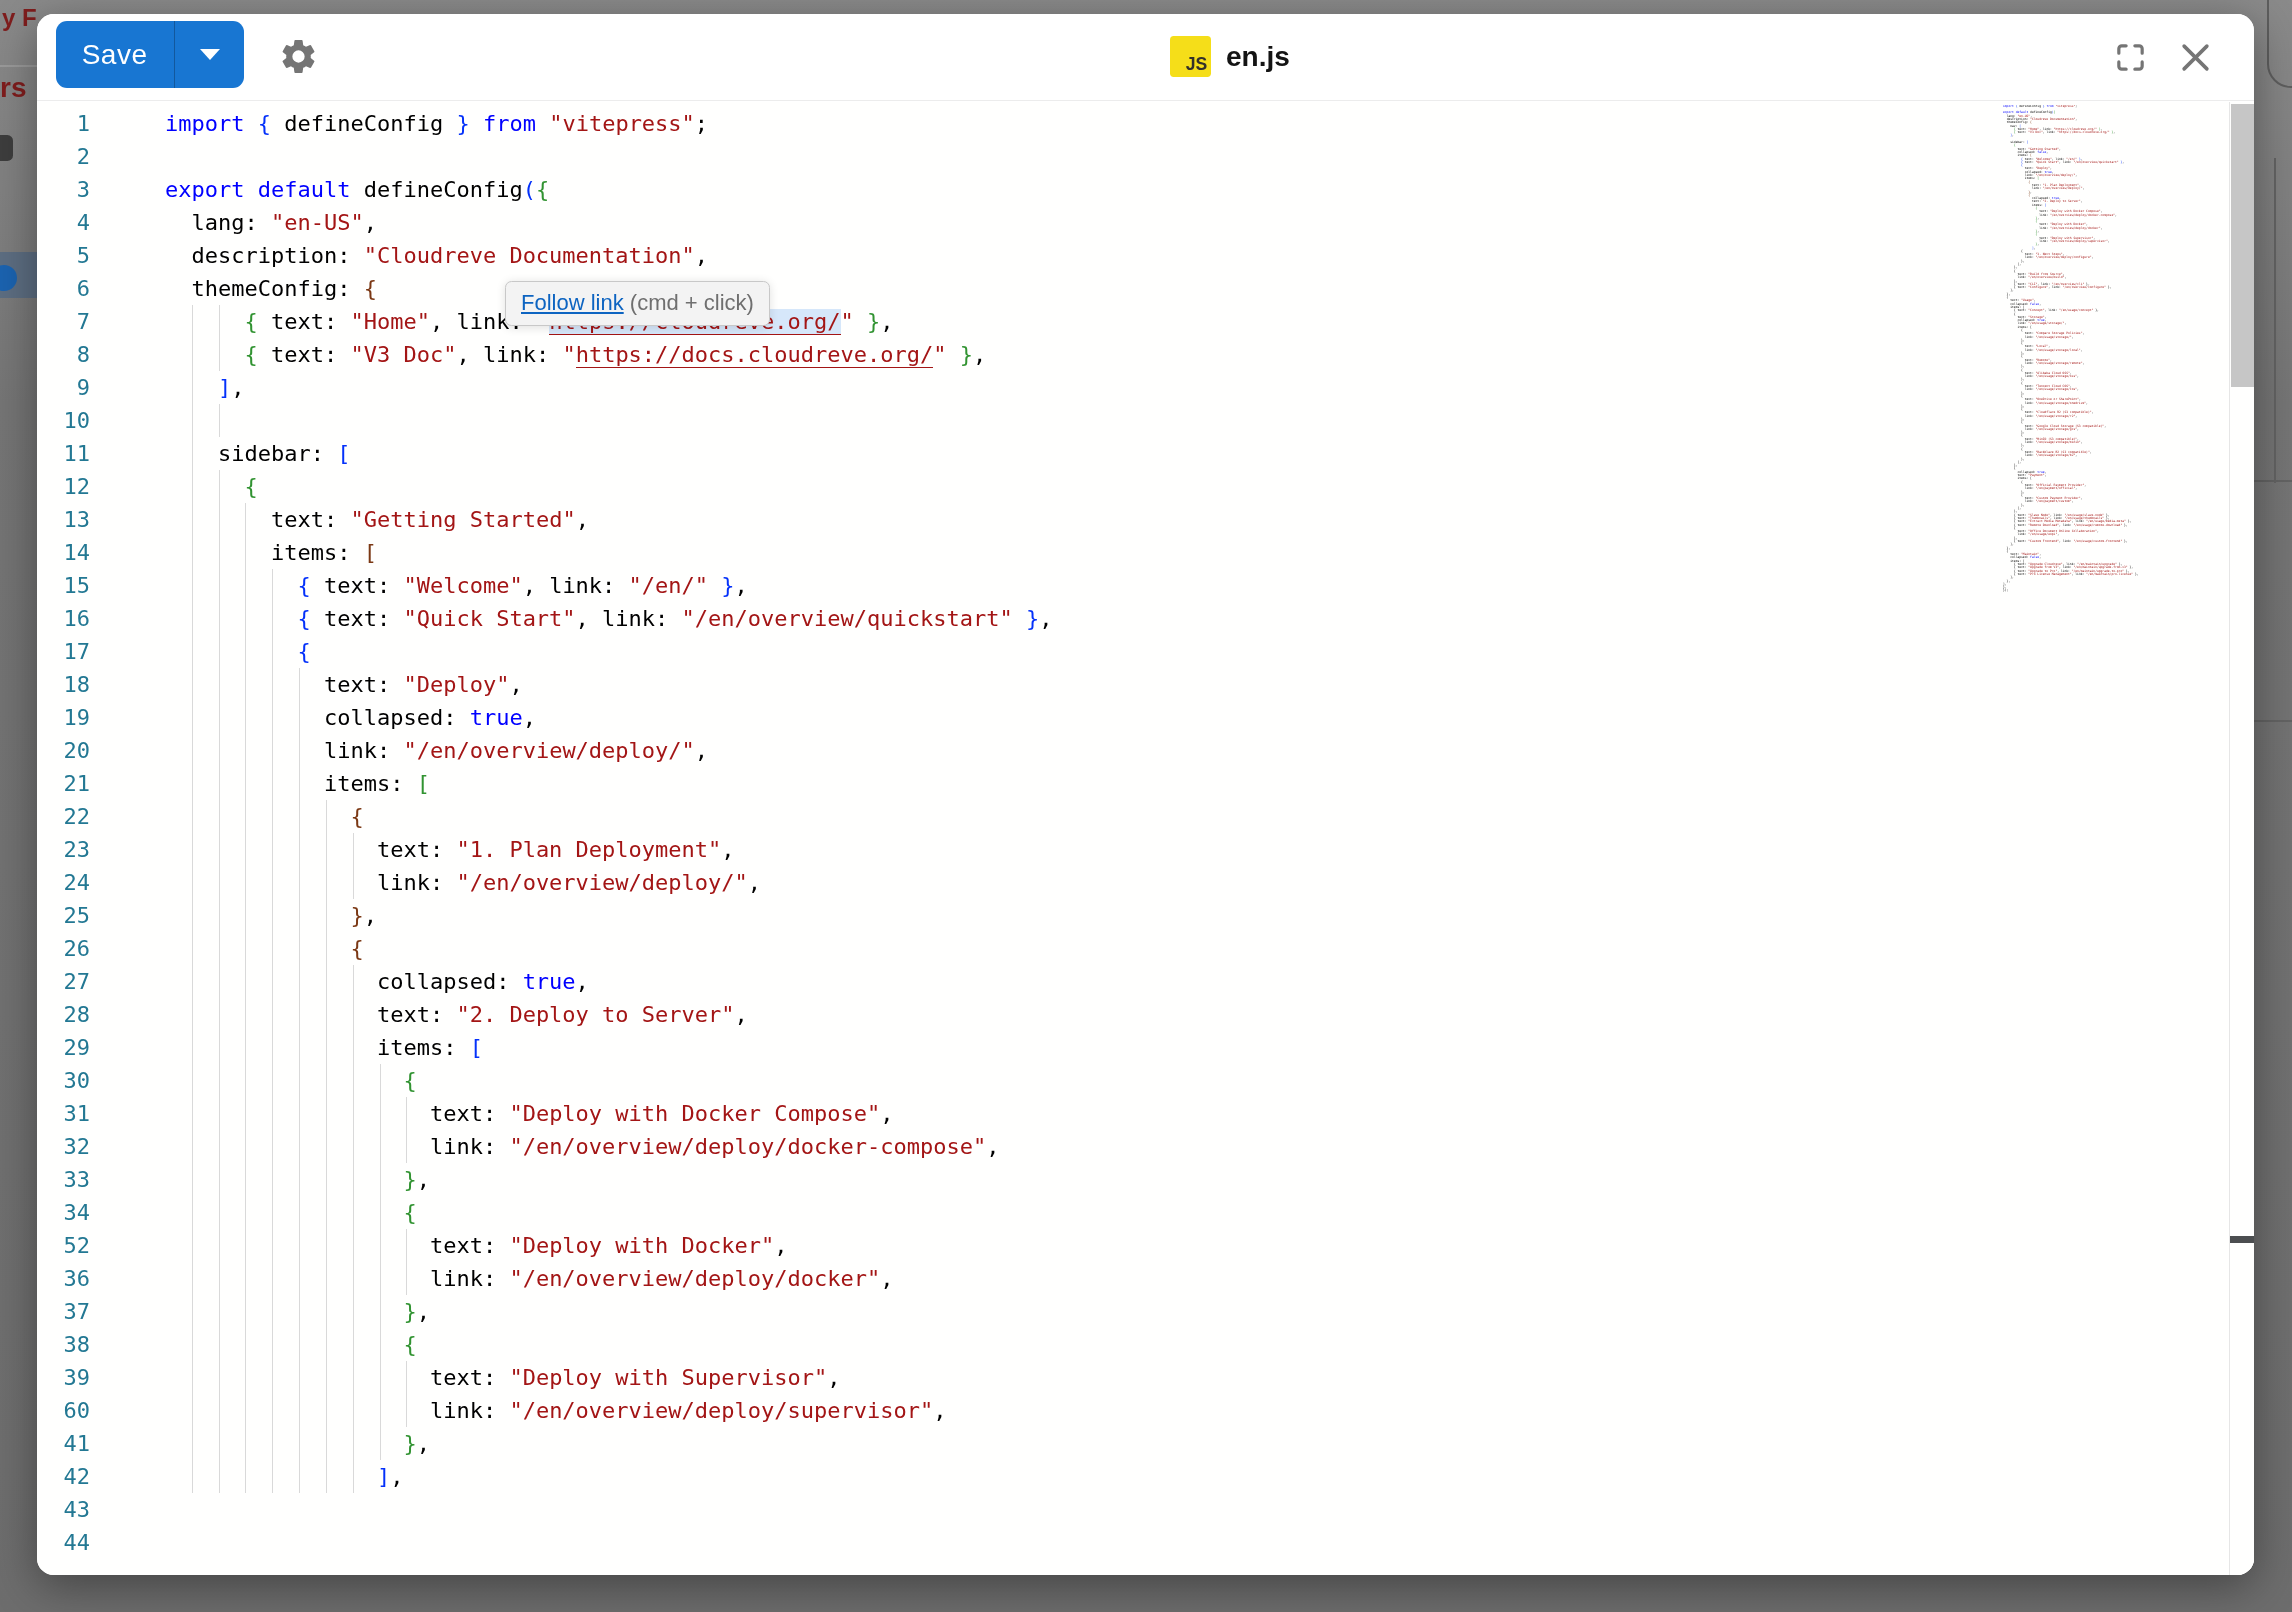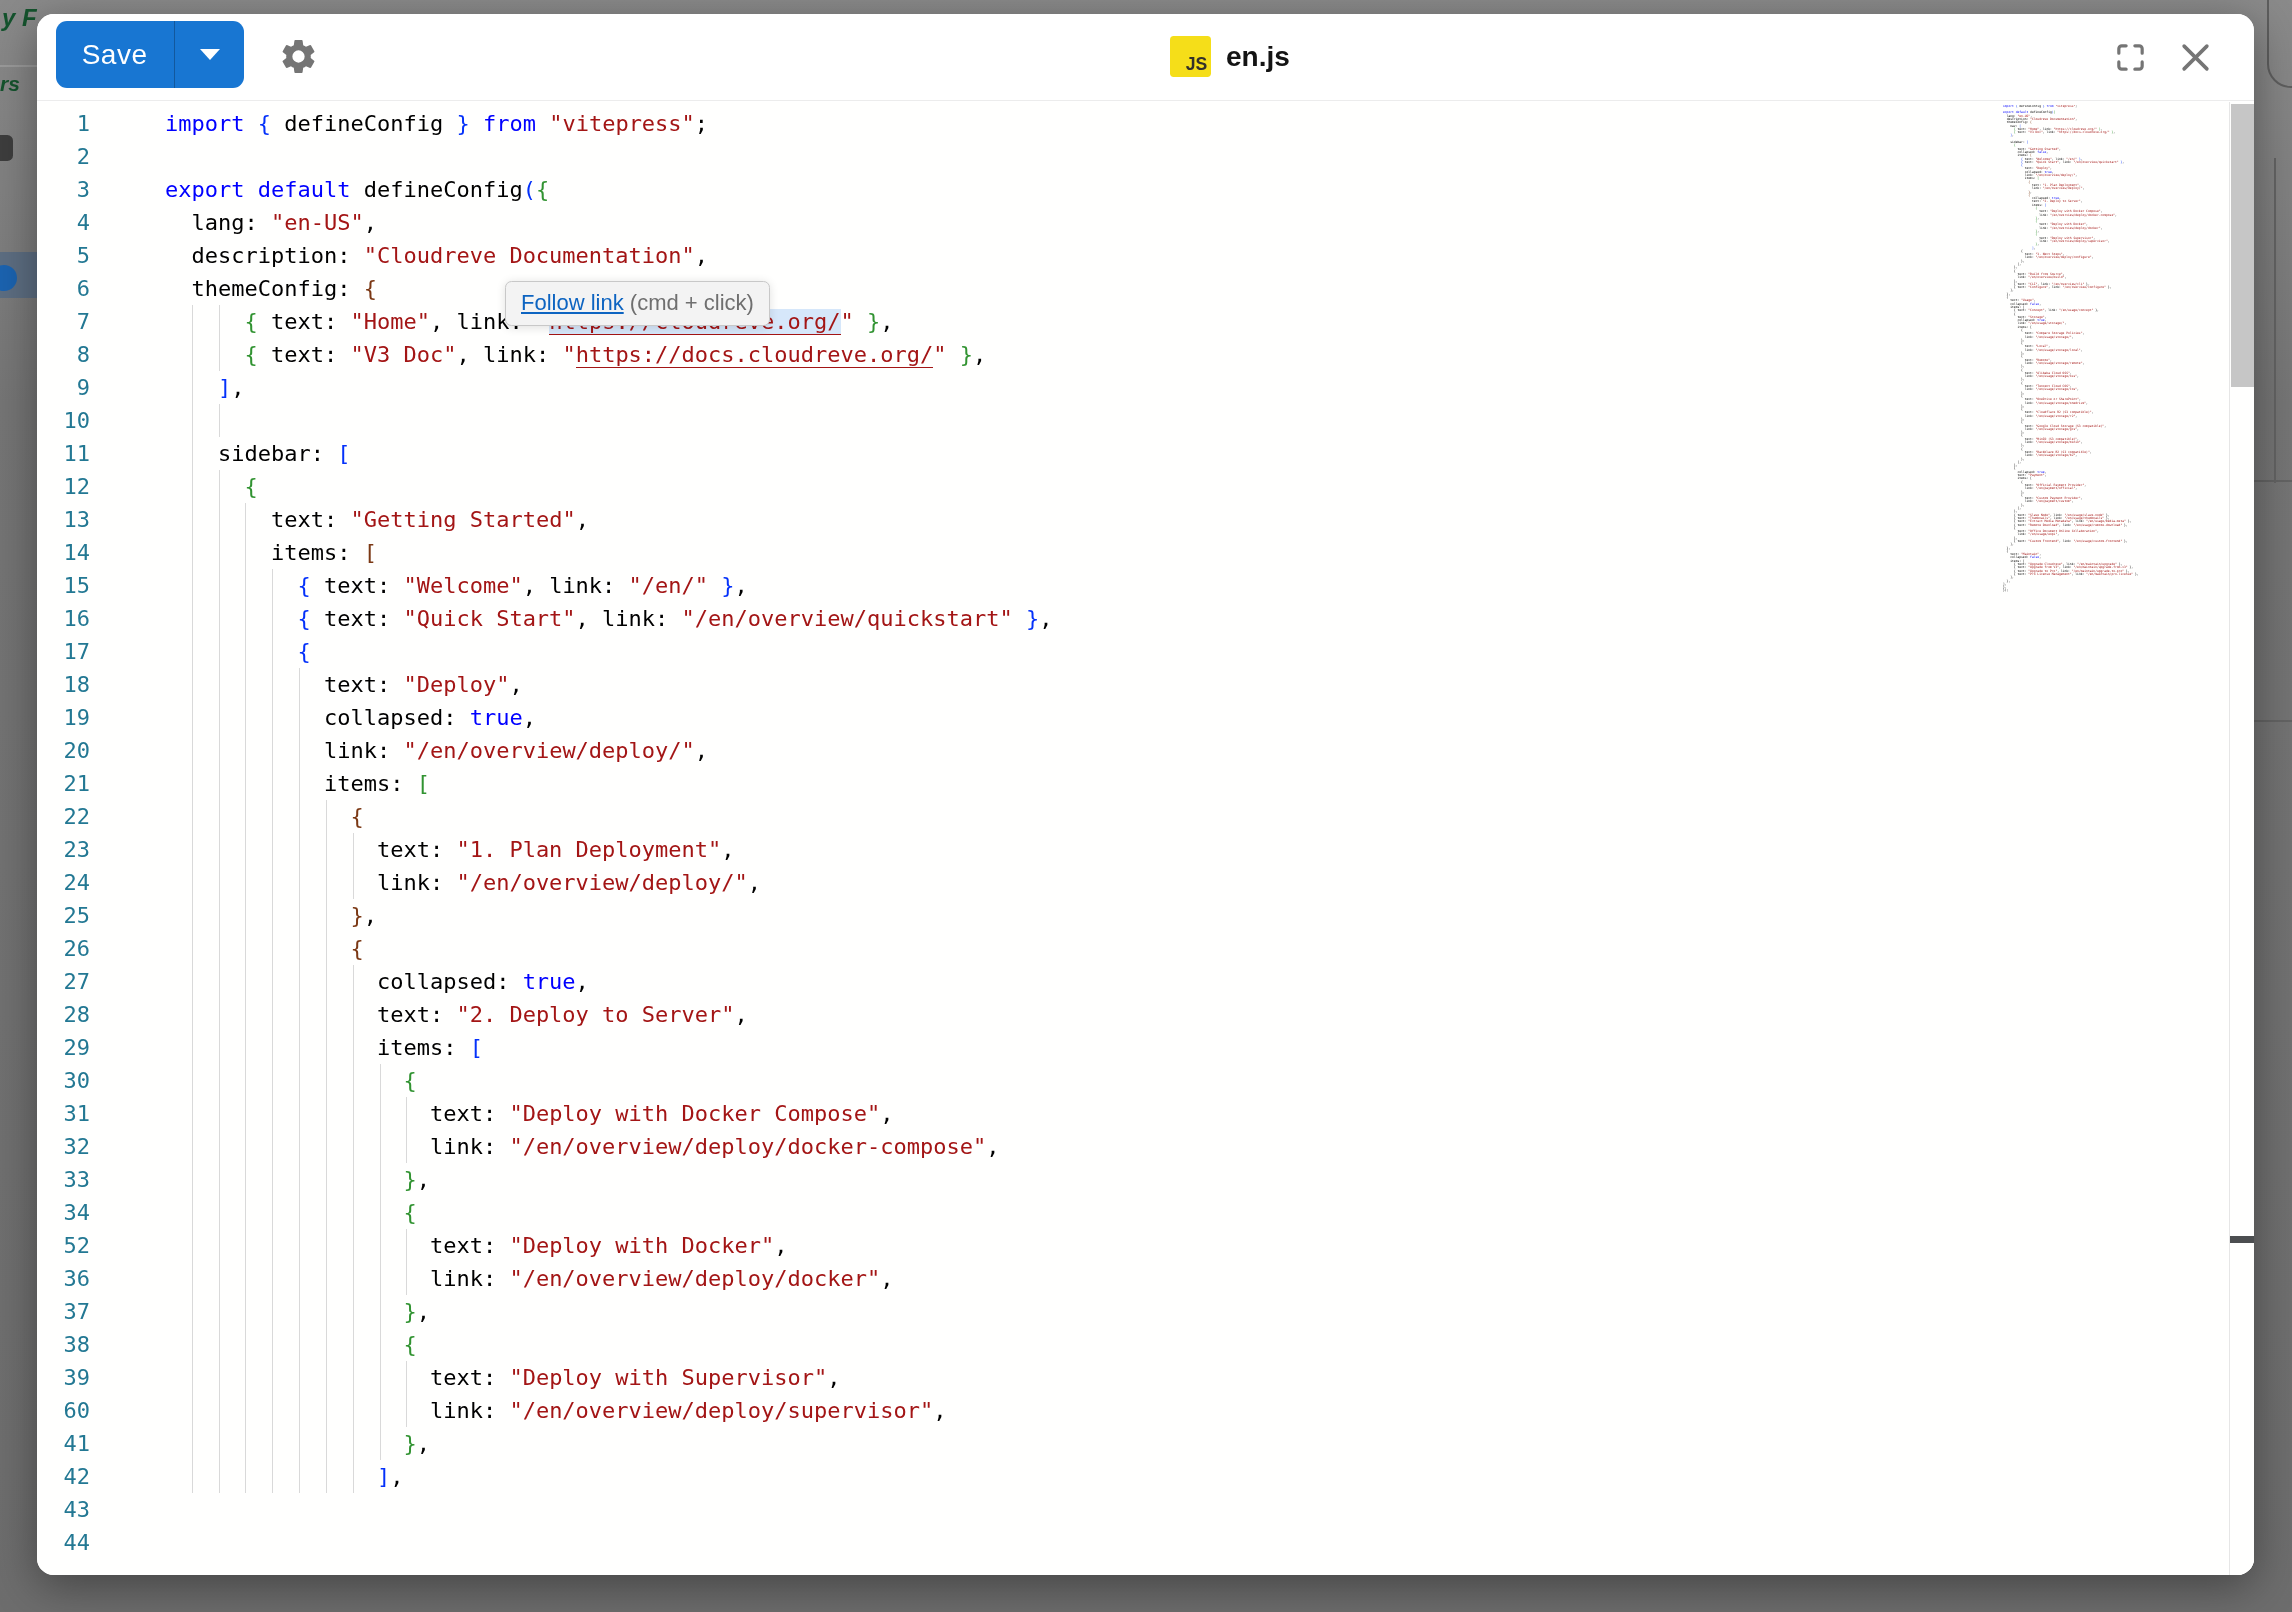--- a/index.html
+++ b/index.html
@@ -3,21 +3,21 @@
 <meta charset="utf-8">
 <style>
   html,body{margin:0;padding:0;}
   body{
     width:2293px;height:1612px;position:relative;overflow:hidden;
     font-family:"Liberation Sans", sans-serif;
     background:linear-gradient(180deg,#8a8a8a 0%,#757575 25%,#6d6d6d 100%);
   }
   
   .bd{position:absolute;z-index:1;}
-  .bd-text{color:#14532d;font-weight:700;white-space:nowrap;font-style:italic;}
+  .bd-text{color:#7f1d1d;font-weight:700;white-space:nowrap;}
   .bd-line{background:#9a9a9a;}
   .bd-card{border:2.8px solid #5e5e5e;border-radius:24px;position:absolute;}
   .bd-hline{position:absolute;height:1.9px;background:#636363;}
   .bd-vline{position:absolute;width:1.9px;background:#636363;}
   .bd-row{position:absolute;background:#5d6e82;}
   .bd-dot{position:absolute;border-radius:50%;background:#1b63b0;}
   .bd-badge{position:absolute;background:#3d3d3d;border-radius:5.6px;}
 
   
   .modal{
@@ -73,21 +73,21 @@
   .sb-thumb{position:absolute;left:0.9px;top:1.9px;width:24px;height:283px;background:#c6c6c6;}
   .sb-mark{position:absolute;left:0;top:1134px;width:25px;height:6.5px;background:#4c4e50;}
 
   svg{display:block;}
 </style>
 </head>
 <body>
 
 <div class="bd bd-text" style="left:1.9px;top:3.7px;font-size:24px;">y F</div>
 <div class="bd bd-line" style="left:0;top:65px;width:37px;height:1.9px;"></div>
-<div class="bd bd-text" style="left:0;top:72px;font-size:21px;">rs</div>
+<div class="bd bd-text" style="left:0;top:72px;font-size:28px;">rs</div>
 <div class="bd-badge" style="left:-13px;top:135px;width:26px;height:26px;z-index:1;"></div>
 <div class="bd-row" style="left:0;top:252px;width:37px;height:46px;z-index:1;"></div>
 <div class="bd-dot" style="left:-9.3px;top:265px;width:26px;height:26px;z-index:1;"></div>
 <div class="bd-card" style="left:2267px;top:-33px;width:130px;height:117px;z-index:1;"></div>
 <div class="bd-vline" style="left:2274px;top:158px;height:325px;z-index:1;"></div>
 <div class="bd-hline" style="left:2254px;top:480px;width:39px;z-index:1;"></div>
 <div class="bd-hline" style="left:2254px;top:720px;width:39px;z-index:1;"></div>
 
 <div class="modal">
 

